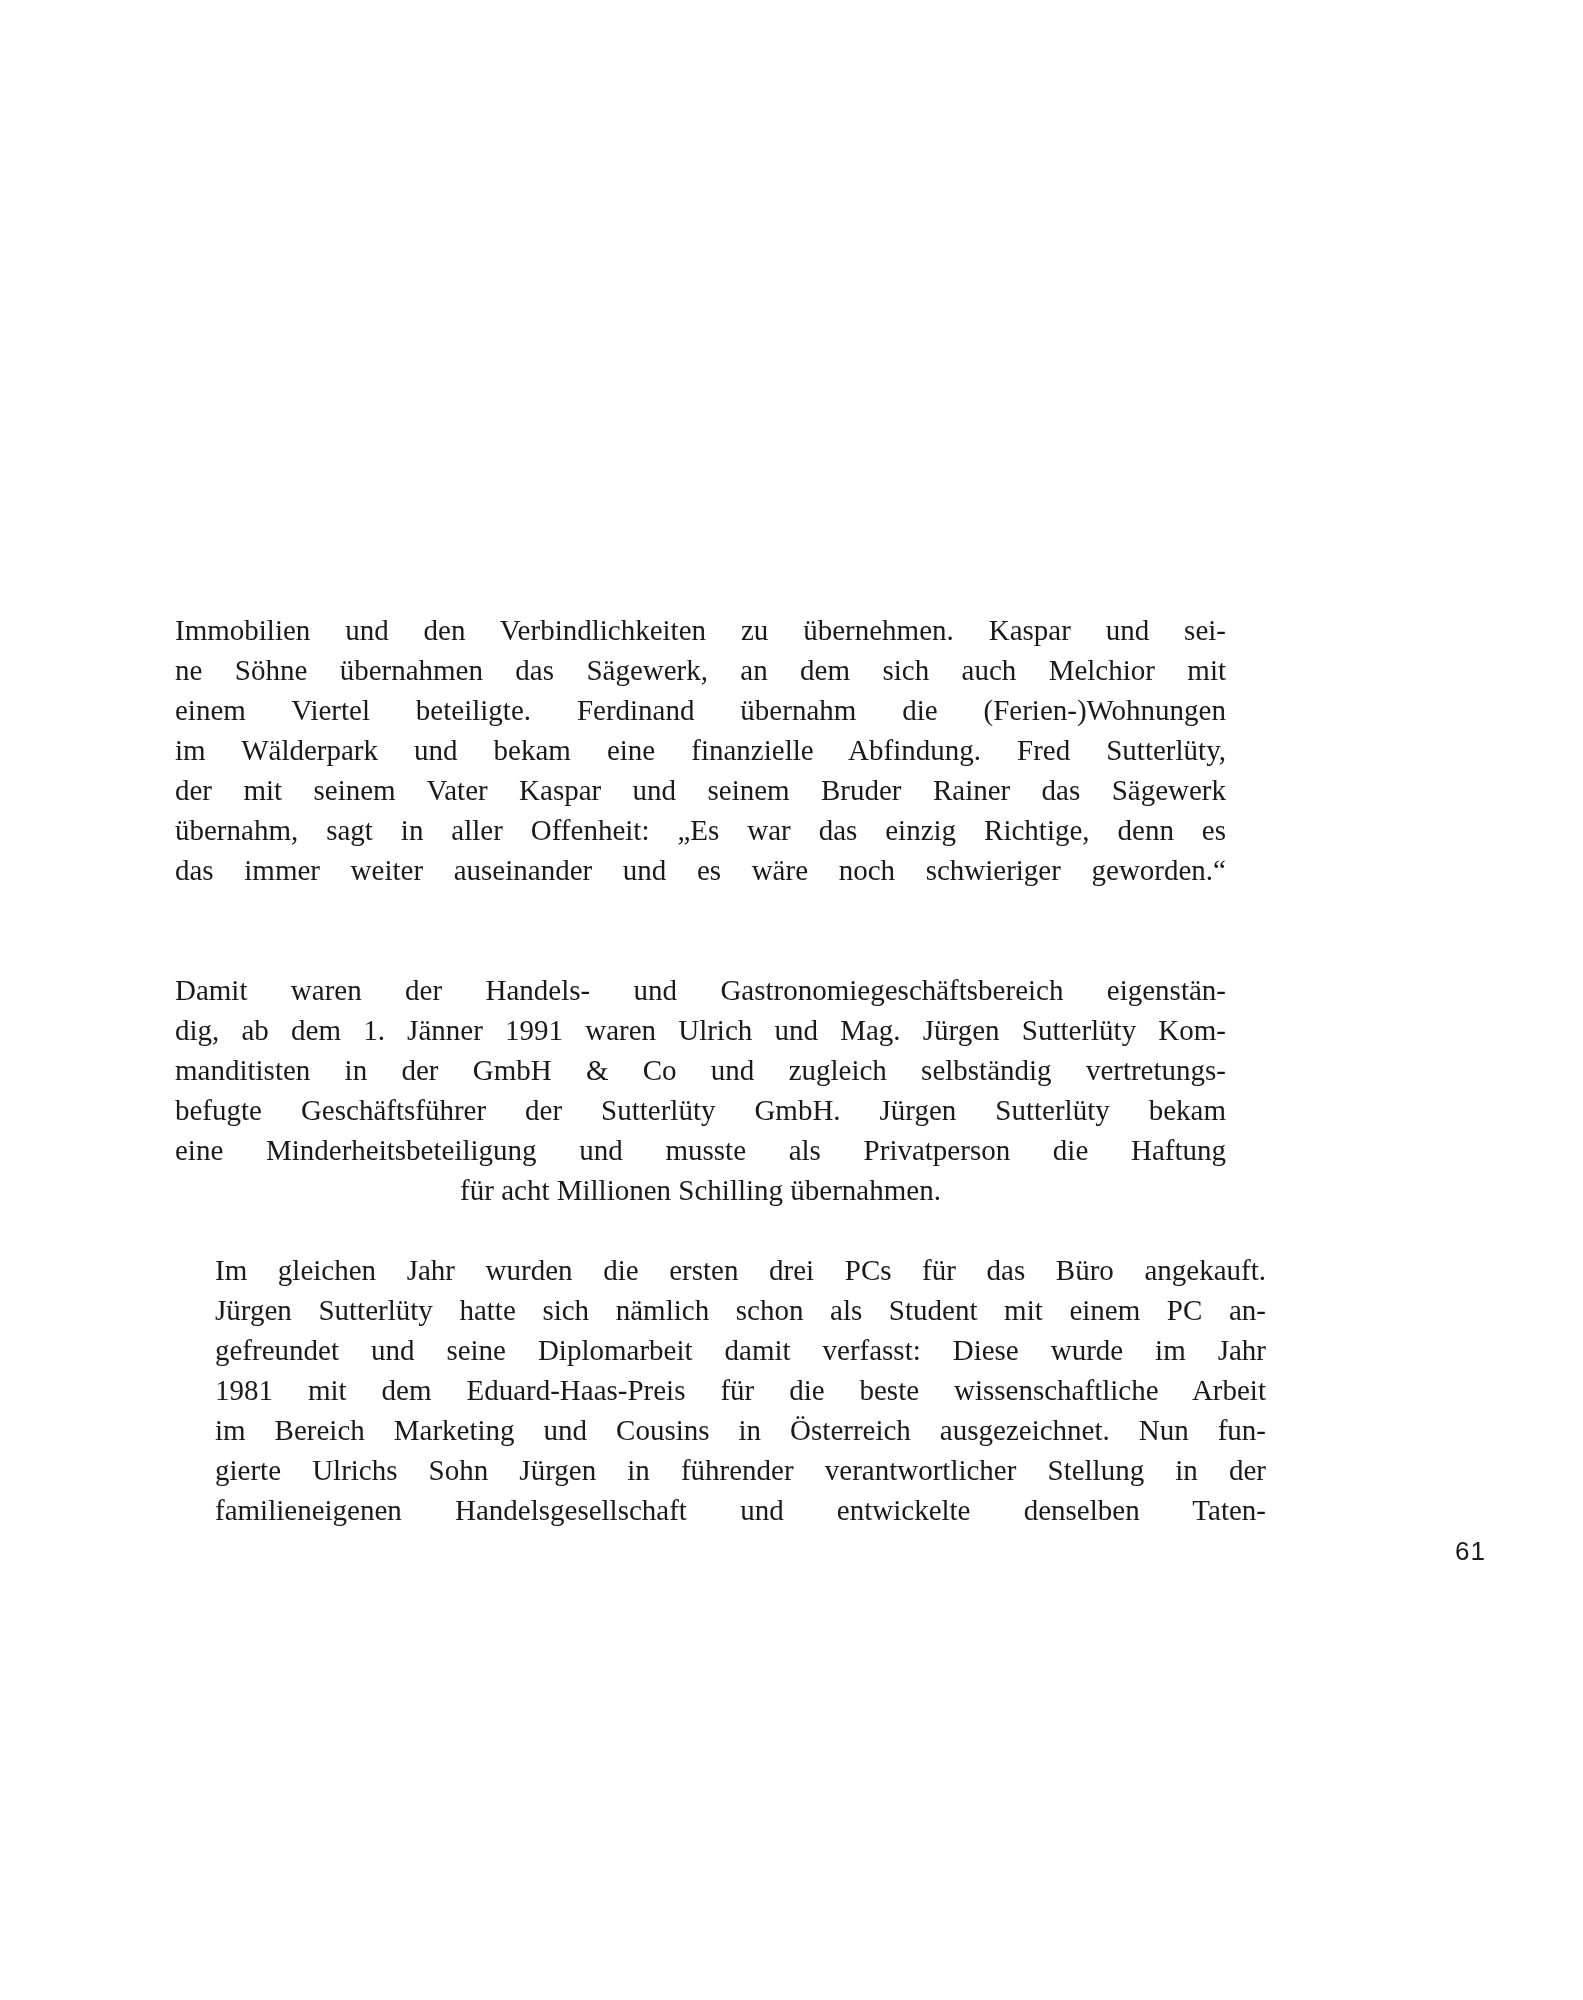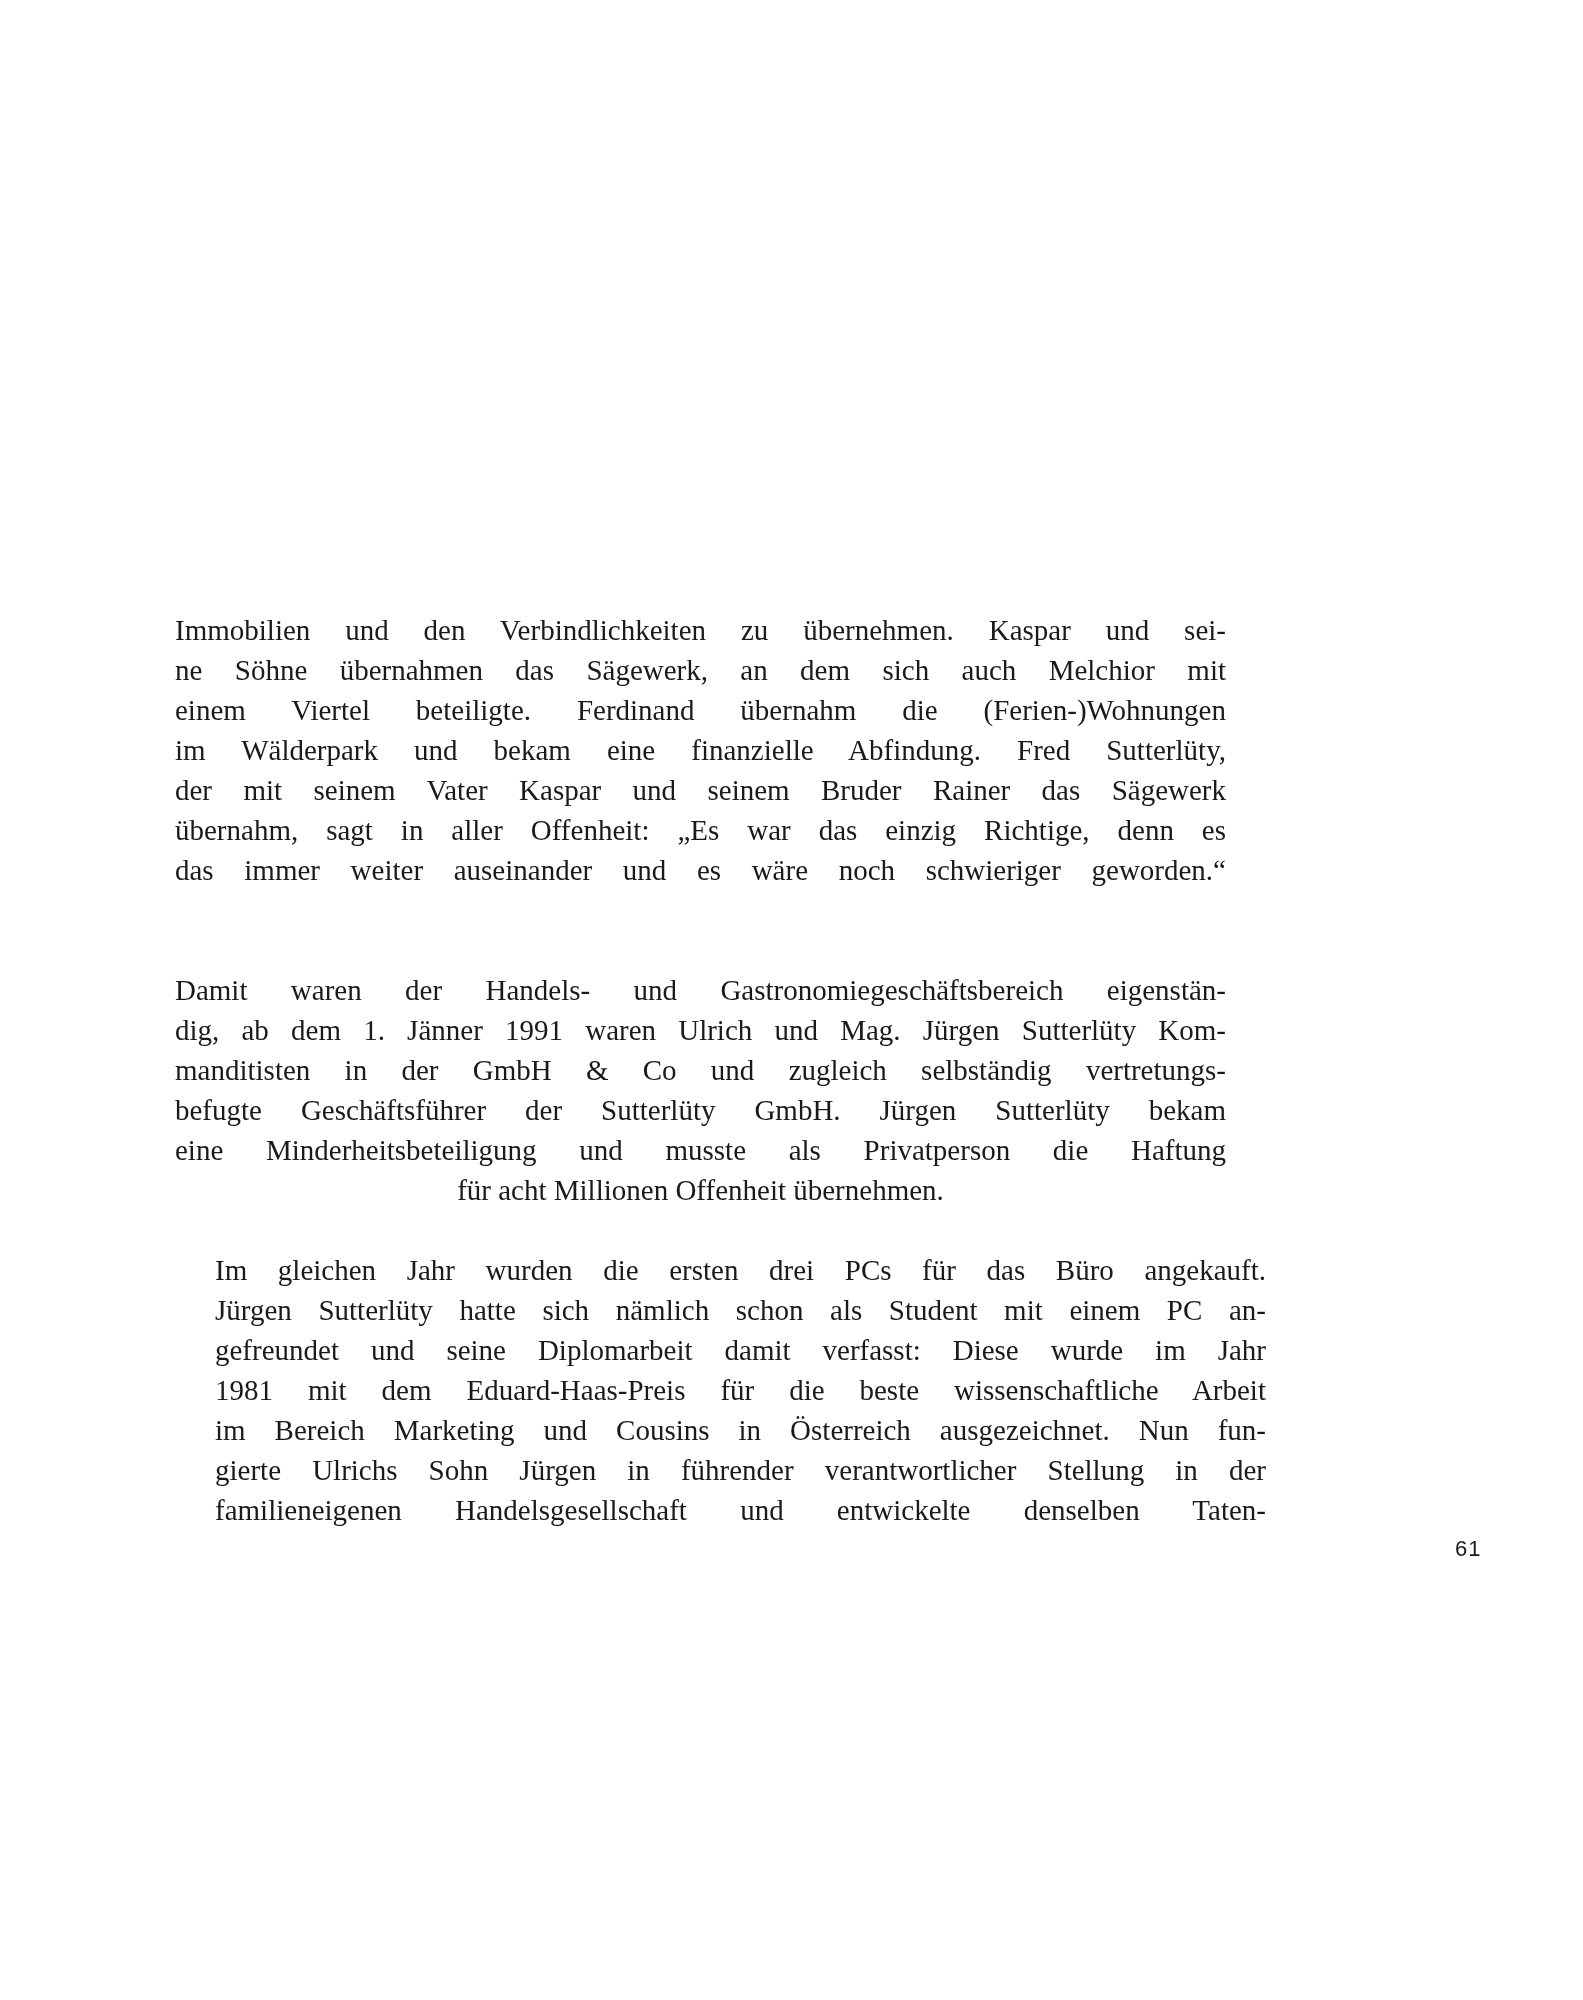--- a/index.html
+++ b/index.html
@@ -2,21 +2,21 @@
 <html><head>
 <meta charset="utf-8">
 <style>
   html, body { margin:0; padding:0; background:#ffffff; }
   body { width:1583px; height:2000px; position:relative; overflow:hidden; }
   .page { position:absolute; left:0; top:0; width:1583px; height:2000px; background:#fff; }
   .textblock { position:absolute; left:175px; width:1051px; font-family:"Liberation Serif", serif; font-size:29px; line-height:40px; color:#1a1a1a; }
   .line { display:block; text-align:justify; text-align-last:justify; white-space:nowrap; height:40px;font-family:Liberation Serif, serif; }
   .line.center { text-align:center; text-align-last:center; }
   .para { position:absolute; left:0; width:100%; }
-  .page-number { position:absolute; left:1455px; top:1536px; font-family:"Liberation Sans", sans-serif; font-size:22px; color:#1a1a1a; letter-spacing:1px; }
+  .page-number { position:absolute; left:1455px; top:1536px; font-family:"Liberation Sans", sans-serif; font-size:26px; color:#1a1a1a; letter-spacing:1px; }
 </style>
 </head>
 <body>
 
 <div class="page">
   <div class="textblock" style="top:610px;">
 
     <div class="para" style="top:0px;">
       <span class="line">Immobilien und den Verbindlichkeiten zu übernehmen. Kaspar und sei-</span>
       <span class="line">ne Söhne übernahmen das Sägewerk, an dem sich auch Melchior mit</span>
@@ -26,21 +26,21 @@
       <span class="line">übernahm, sagt in aller Offenheit: „Es war das einzig Richtige, denn es</span>
       <span class="line">das immer weiter auseinander und es wäre noch schwieriger geworden.“</span>
     </div>
 
     <div class="para" style="top:360px;">
       <span class="line">Damit waren der Handels- und Gastronomiegeschäftsbereich eigenstän-</span>
       <span class="line">dig, ab dem 1. Jänner 1991 waren Ulrich und Mag. Jürgen Sutterlüty Kom-</span>
       <span class="line">manditisten in der GmbH &amp; Co und zugleich selbständig vertretungs-</span>
       <span class="line">befugte Geschäftsführer der Sutterlüty GmbH. Jürgen Sutterlüty bekam</span>
       <span class="line">eine Minderheitsbeteiligung und musste als Privatperson die Haftung</span>
-      <span class="line center">für acht Millionen Offenheit übernehmen.</span>
+      <span class="line center">für acht Millionen Schilling übernahmen.</span>
     </div>
 
     <div class="para" style="top:640px;margin-left:40px;">
       <span class="line">Im gleichen Jahr wurden die ersten drei PCs für das Büro angekauft.</span>
       <span class="line">Jürgen Sutterlüty hatte sich nämlich schon als Student mit einem PC an-</span>
       <span class="line">gefreundet und seine Diplomarbeit damit verfasst: Diese wurde im Jahr</span>
       <span class="line">1981 mit dem Eduard-Haas-Preis für die beste wissenschaftliche Arbeit</span>
       <span class="line">im Bereich Marketing und Cousins in Österreich ausgezeichnet. Nun fun-</span>
       <span class="line">gierte Ulrichs Sohn Jürgen in führender verantwortlicher Stellung in der</span>
       <span class="line">familieneigenen Handelsgesellschaft und entwickelte denselben Taten-</span>

